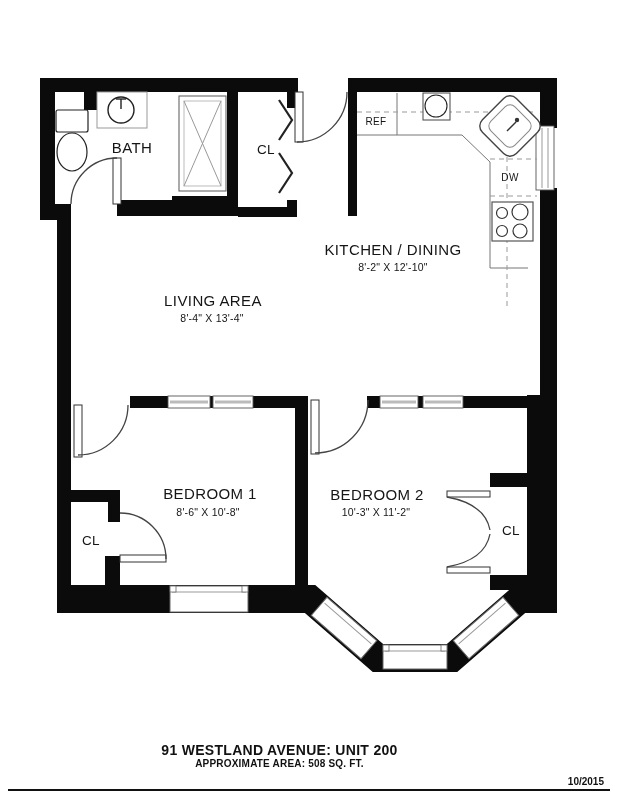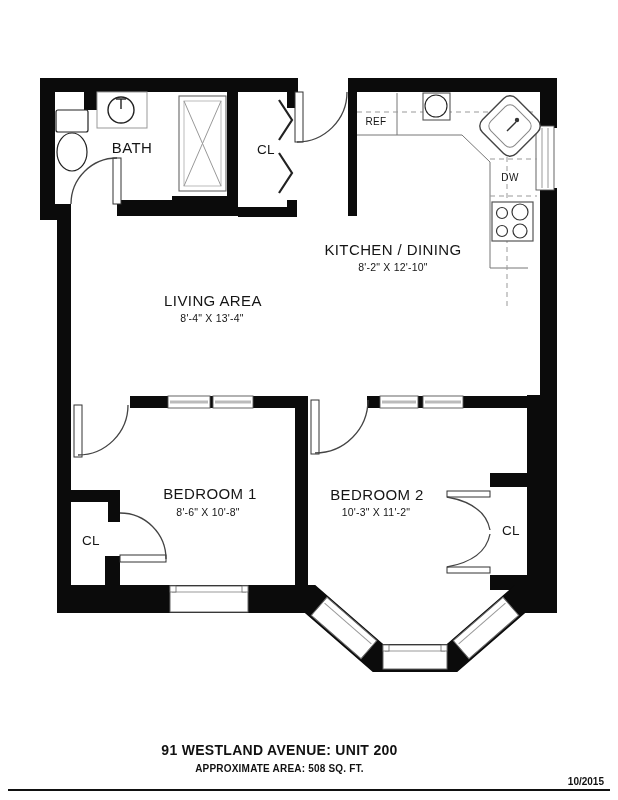--- a/index.html
+++ b/index.html
@@ -7,21 +7,21 @@
         font-family:"Liberation Sans",sans-serif;}
   .plan-svg{position:absolute;left:0;top:0;}
   svg text{fill:#151515;font-family:"Liberation Sans",sans-serif;letter-spacing:.4px;}
   .room-name{font-size:15px;}
   .room-dims{font-size:10.5px;letter-spacing:.2px;}
   .cl-label{font-size:13.5px;}
   .appl-label{font-size:10px;letter-spacing:.3px;}
   .footer{position:absolute;left:0;top:742px;width:559px;text-align:center;color:#111;}
   .footer .title{font-size:14px;font-weight:bold;letter-spacing:.3px;}
   .footer .subtitle{font-size:14px;letter-spacing:.3px;}
-  .footer .area{font-size:10px;font-weight:bold;margin-top:5px;letter-spacing:.2px;}
+  .footer .area{font-size:10px;font-weight:bold;letter-spacing:.2px;}
   .rule{position:absolute;left:8px;right:8px;top:789px;border-top:2px solid #111;}
   .date{position:absolute;right:14px;top:776px;font-size:10px;font-weight:600;color:#111;}
 </style>
 </head>
 <body>
 
 <div class="page">
 
 <svg class="plan-svg" width="618" height="800" viewBox="0 0 618 800">
 

